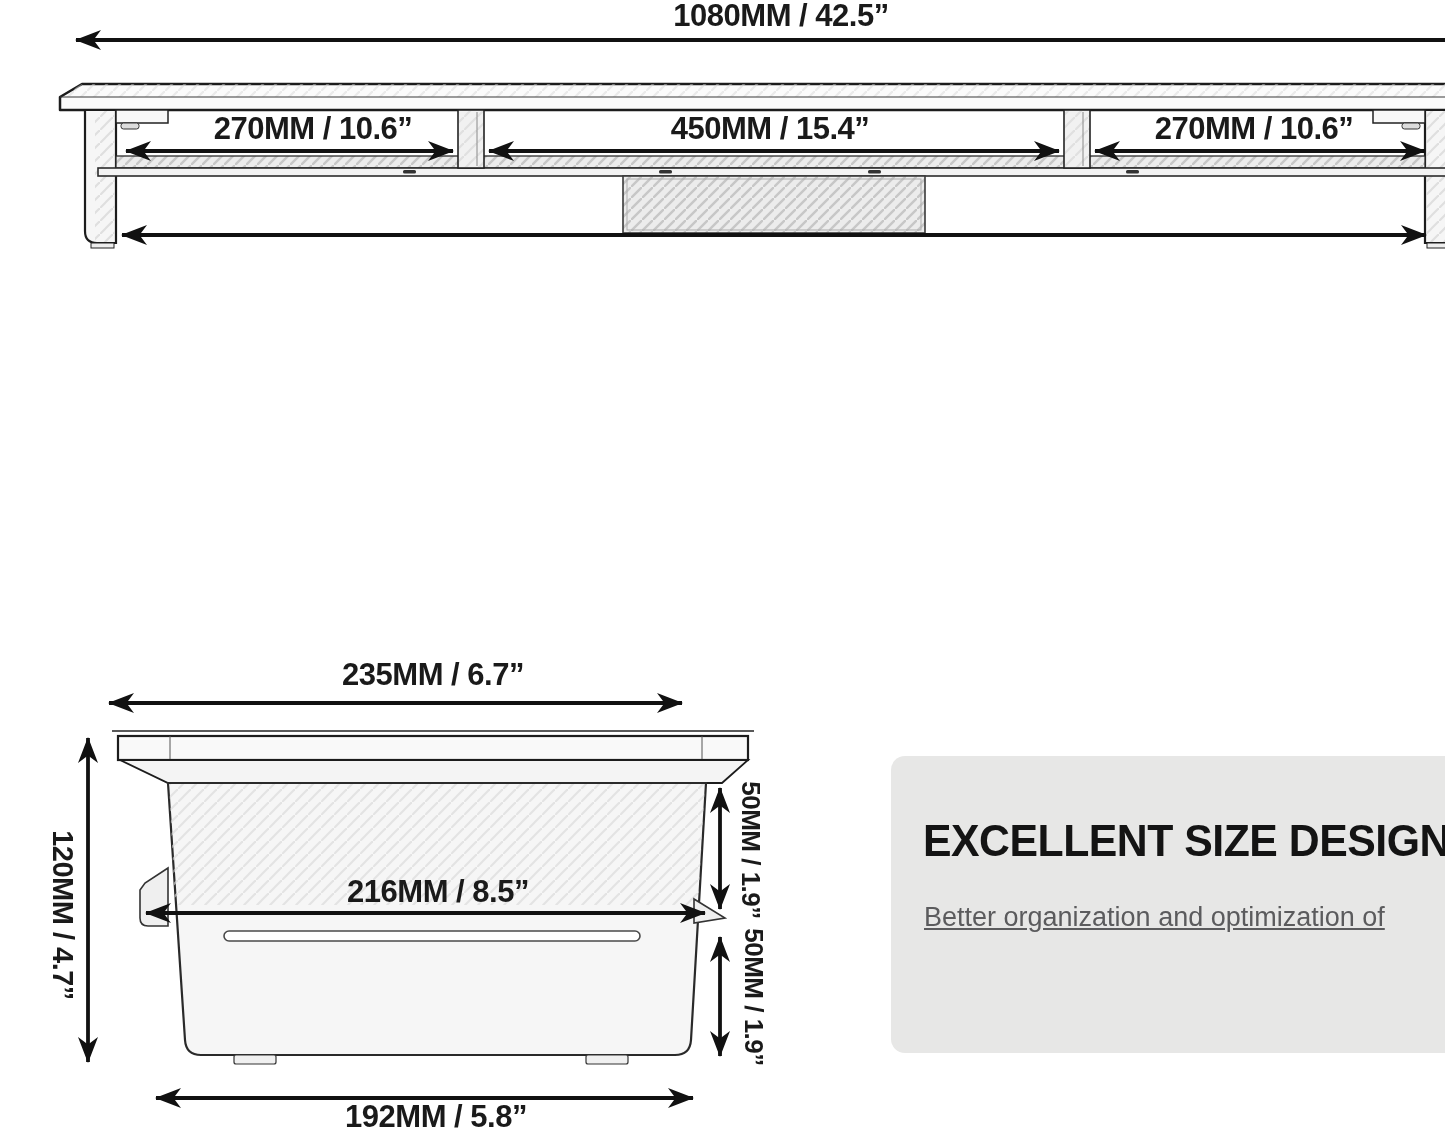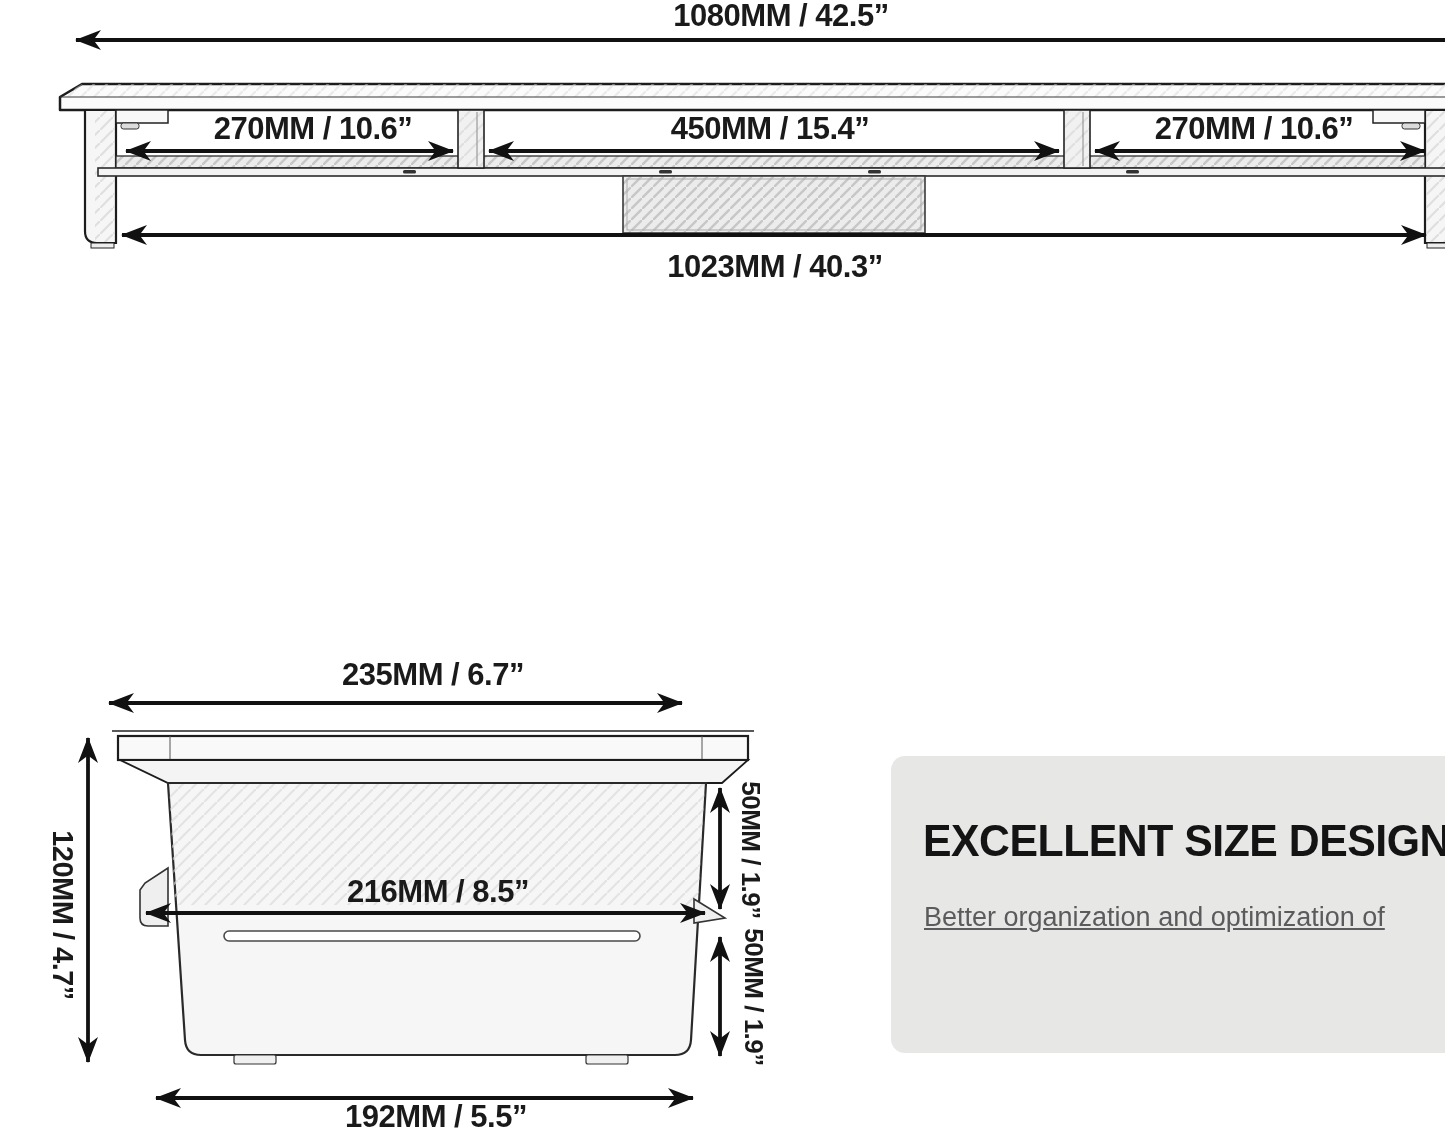--- a/index.html
+++ b/index.html
@@ -102,21 +102,20 @@
       <line x1="441" y1="151" x2="1011" y2="151" marker-start="url(#ah)" marker-end="url(#ah)"></line>
       <line x1="1047" y1="151" x2="1377" y2="151" marker-start="url(#ah)" marker-end="url(#ah)"></line>
       <line x1="74" y1="235" x2="1378" y2="235" marker-start="url(#ah)" marker-end="url(#ah)"></line>
     </g>
   </svg>
 
   <div class="dim" style="left:733px;top:0px">1080MM / 42.5”</div>
   <div class="dim" style="left:265px;top:113px">270MM / 10.6”</div>
   <div class="dim" style="left:722px;top:113px">450MM / 15.4”</div>
   <div class="dim" style="left:1206px;top:113px">270MM / 10.6”</div>
-  <div class="dim" style="left:727px;top:251px">1023MM / 40.3”</div>
 
   <svg width="760" height="515" viewBox="0 0 760 515" style="top:620px">
 
     <g>
       <line x1="64" y1="111" x2="706" y2="111" stroke="#222" stroke-width="1.5"></line>
       <rect x="70" y="116" width="630" height="24" fill="#f9f9f9" stroke="#1c1c1c" stroke-width="2.2"></rect>
       <line x1="122" y1="116" x2="122" y2="140" stroke="#555" stroke-width="1"></line>
       <line x1="654" y1="116" x2="654" y2="140" stroke="#555" stroke-width="1"></line>
       <polygon points="72,140 700,140 674,163 120,163" fill="#f4f4f4" stroke="#1c1c1c" stroke-width="1.8"></polygon>
     </g>
@@ -139,21 +138,21 @@
       <line x1="672" y1="317" x2="672" y2="436" marker-start="url(#ah)" marker-end="url(#ah)"></line>
       <line x1="108" y1="478" x2="645" y2="478" marker-start="url(#ah)" marker-end="url(#ah)"></line>
     </g>
   </svg>
 
   <div class="dim" style="left:385px;top:659px">235MM / 6.7”</div>
   <div class="dim mid rot" style="left:14px;top:915px">120MM / 4.7”</div>
   <div class="dim" style="left:390px;top:876px">216MM / 8.5”</div>
   <div class="dim small rot" style="left:703px;top:850px">50MM / 1.9”</div>
   <div class="dim small rot" style="left:706px;top:997px">50MM / 1.9”</div>
-  <div class="dim" style="left:388px;top:1101px">192MM / 5.5”</div>
+  <div class="dim" style="left:388px;top:1101px">192MM / 5.8”</div>
 
   <div class="infobox">
     <div class="title">EXCELLENT SIZE DESIGN</div>
     <div class="body">
       <div>Better organization and optimization of</div>
     </div>
   </div>
 
 </div>
 

